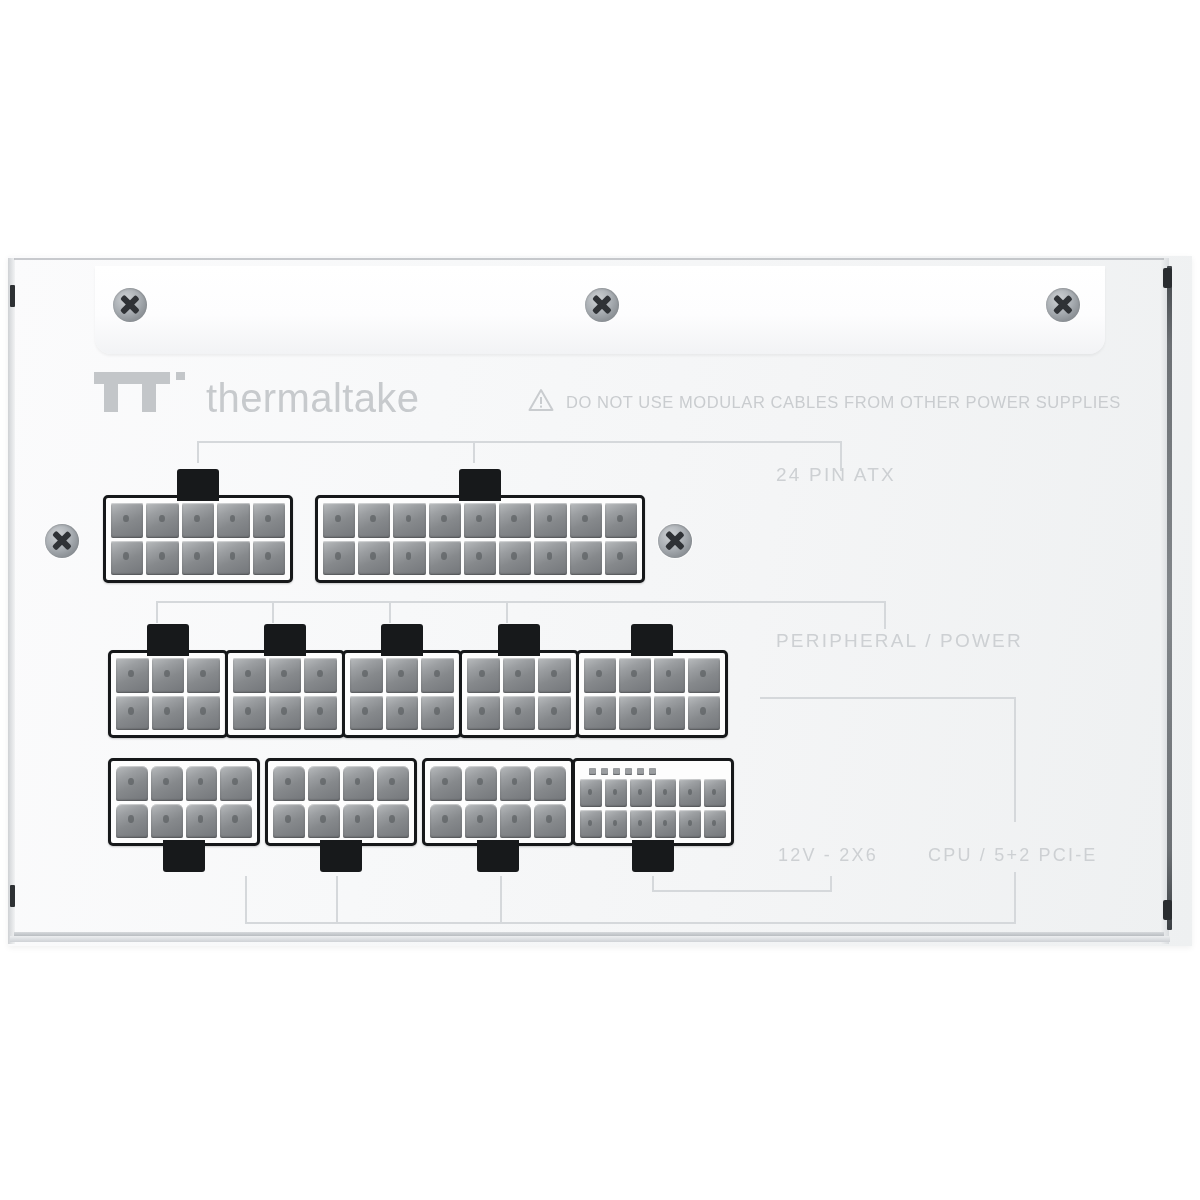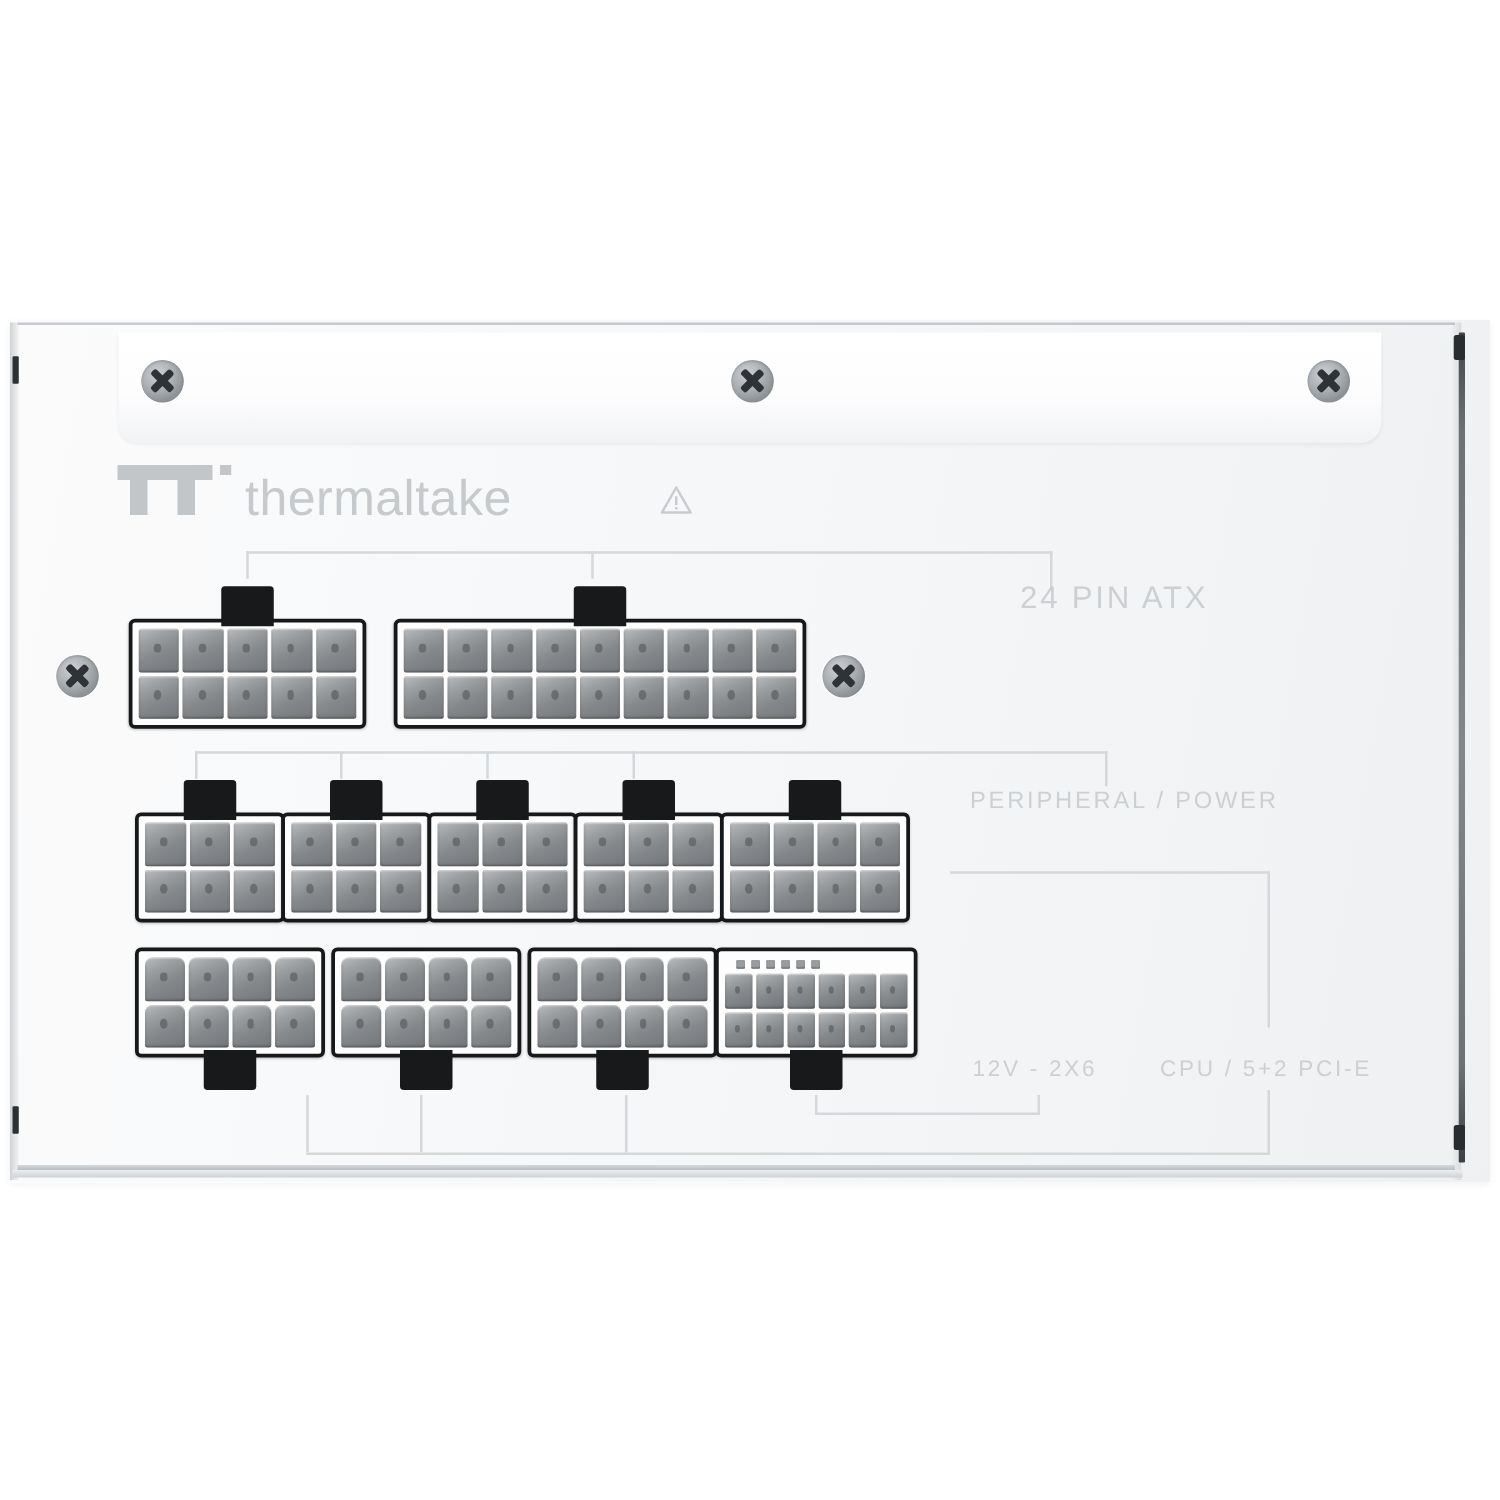--- a/index.html
+++ b/index.html
@@ -88,21 +88,21 @@
     transform:translate(-50%,-50%);
     width:66%;height:66%;
   }
   .screw .cross:before,.screw .cross:after{
     content:"";position:absolute;background:#2f3236;border-radius:2px;
   }
   .screw .cross:before{left:50%;top:0;width:28%;height:100%;transform:translateX(-50%) rotate(45deg);}
   .screw .cross:after{left:0;top:50%;width:100%;height:28%;transform:translateY(-50%) rotate(45deg);}
 
   
-  .brand-wrap{position:absolute;left:92px;top:370px;display:flex;align-items:flex-end;gap:4px;}
+  .brand-wrap{position:absolute;left:92px;top:370px;display:flex;align-items:flex-end;gap:14px;}
   .tt-logo{width:100px;height:44px;}
   .brand-text{
     font-size:40px;letter-spacing:.4px;color:#c7cacd;font-weight:400;
     line-height:40px;
   }
 
   .warning{
     position:absolute;left:528px;top:388px;
     display:flex;align-items:center;gap:12px;
   }
@@ -192,20 +192,21 @@
   </div>
 
   <div class="warning">
     <span>
       <svg class="warn-tri" viewBox="0 0 26 24" xmlns="http://www.w3.org/2000/svg" aria-hidden="true">
         <path d="M13 2 L24.5 22 H1.5 Z" fill="none" stroke="#c9cccf" stroke-width="2" stroke-linejoin="round"></path>
         <rect x="12" y="9" width="2" height="7" fill="#c9cccf"></rect>
         <rect x="12" y="17.6" width="2" height="2" fill="#c9cccf"></rect>
       </svg>
     </span>
+    <span class="warn-text">DO NOT USE MODULAR CABLES FROM OTHER POWER SUPPLIES</span>
   </div>
 
   <div class="bracket">
     <div class="bline" style="left:197px;top:441px;width:645px;height:2px;"></div>
     <div class="bline" style="left:197px;top:441px;width:2px;height:22px;"></div>
     <div class="bline" style="left:473px;top:441px;width:2px;height:22px;"></div>
     <div class="bline" style="left:840px;top:441px;width:2px;height:30px;"></div>
   </div>
 
   <div class="bracket">
@@ -226,21 +227,21 @@
     <div class="bline" style="left:336px;top:876px;width:2px;height:46px;"></div>
     <div class="bline" style="left:500px;top:876px;width:2px;height:46px;"></div>
   </div>
 
   <div class="bracket">
     <div class="bline" style="left:652px;top:890px;width:180px;height:2px;"></div>
     <div class="bline" style="left:652px;top:876px;width:2px;height:16px;"></div>
     <div class="bline" style="left:830px;top:876px;width:2px;height:16px;"></div>
   </div>
 
-  <div class="grp-label" style="left:816px;top:464px;font-size:25px;">24 PIN ATX</div>
+  <div class="grp-label" style="left:776px;top:464px;font-size:19px;">24 PIN ATX</div>
   <div class="grp-label" style="left:776px;top:630px;font-size:19px;">PERIPHERAL / POWER</div>
   <div class="grp-label" style="left:778px;top:845px;font-size:18px;">12V - 2X6</div>
   <div class="grp-label" style="left:928px;top:845px;font-size:18px;">CPU / 5+2 PCI-E</div>
 
   <div id="hardware-layer">
       <div class="conn" style="left: 103px; top: 495px; width: 190px; height: 88px;">
         <div class="pins" style="grid-template-columns: repeat(5, 1fr); grid-template-rows: repeat(2, 1fr);">
           <div class="pin"></div>
           <div class="pin"></div>
           <div class="pin"></div>

